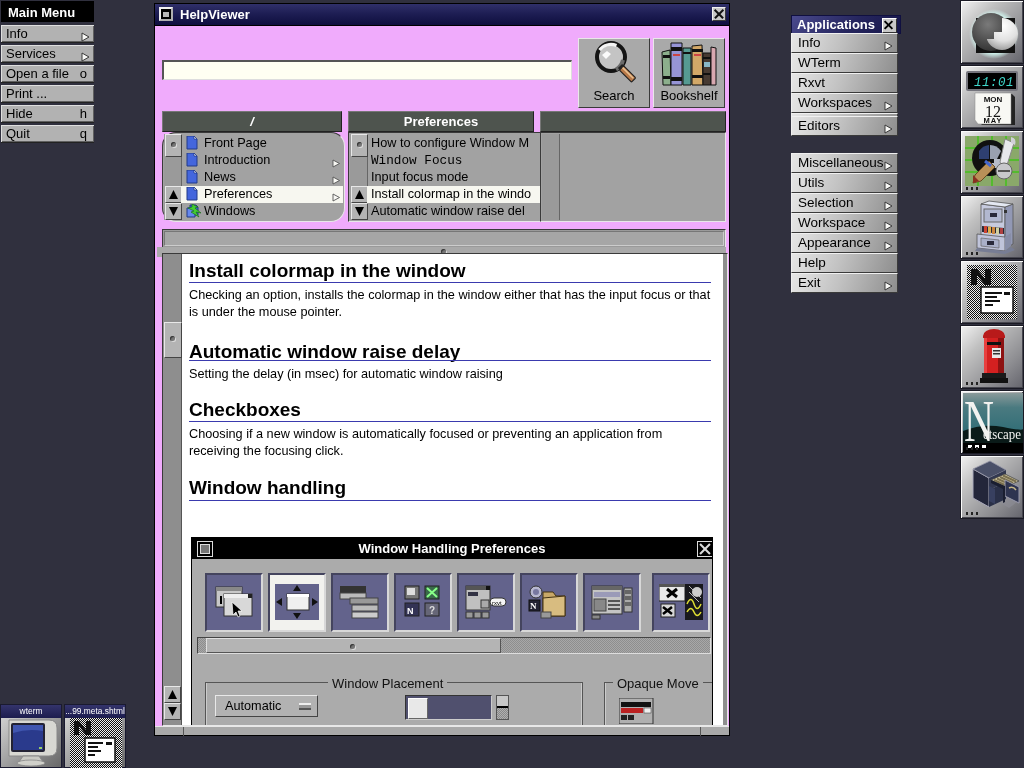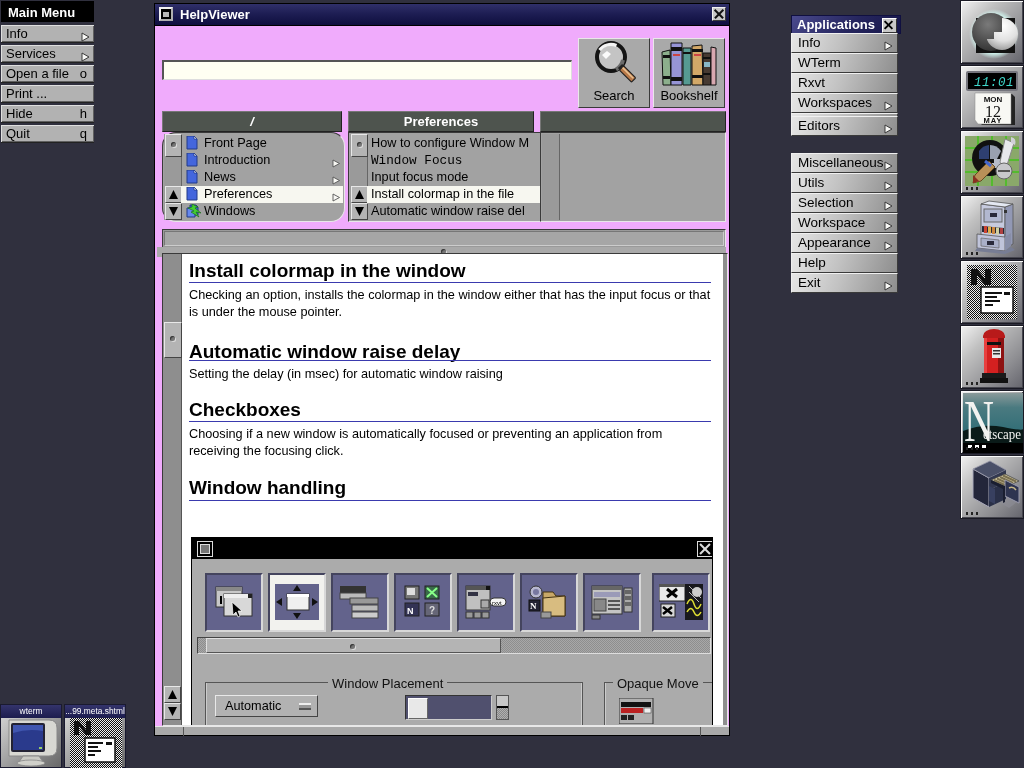--- a/index.html
+++ b/index.html
@@ -242,21 +242,21 @@
     <div class="brow" style="top:2px;">
         <span class="t2">How to configure Window M</span>
       </div>
     <div class="brow" style="top:19px;font-family:Liberation Mono, monospace;">
         <span class="t2">Window Focus</span>
       </div>
     <div class="brow" style="top:36px;">
         <span class="t2">Input focus mode</span>
       </div>
     <div class="brow sel" style="top:53px;">
-        <span class="t2">Install colormap in the file</span>
+        <span class="t2">Install colormap in the windo</span>
       </div>
     <div class="brow" style="top:70px;">
         <span class="t2">Automatic window raise del</span>
       </div>
   </div>
 
   <div class="clist" style="left:385px;width:186px;">
     <div class="vsb"></div>
   </div>
 
@@ -293,20 +293,21 @@
       <div class="h2" style="top:145px;">Checkboxes</div>
       <div class="hrule" style="top:167px;"></div>
       <div class="para" style="top:172px;">Choosing if a new window is automatically focused or preventing an application from<br>receiving the focusing click.</div>
       <div class="h2" style="top:223px;">Window handling</div>
       <div class="hrule" style="top:246px;"></div>
       <div id="ews">
         <div id="ewstitle">
           <div class="ewbtn" style="left:5px;">
               <div class="in"></div>
             </div>
+          <div class="ettxt">Window Handling Preferences</div>
           <div class="ewbtn" style="left:505px;">
               <div class="x"></div>
             </div>
         </div>
         <div class="etile" style="left:13px;">
           <div class="epic"><svg width="44" height="36">
             <rect x="4" y="3" width="26" height="20" fill="#c8c8c8" stroke="#333"></rect>
                 <rect x="4" y="3" width="26" height="4" fill="#888"></rect>
             <rect x="12" y="10" width="28" height="22" fill="#d8d8d8" stroke="#333"></rect>
                 <rect x="12" y="10" width="28" height="4" fill="#eee"></rect>

